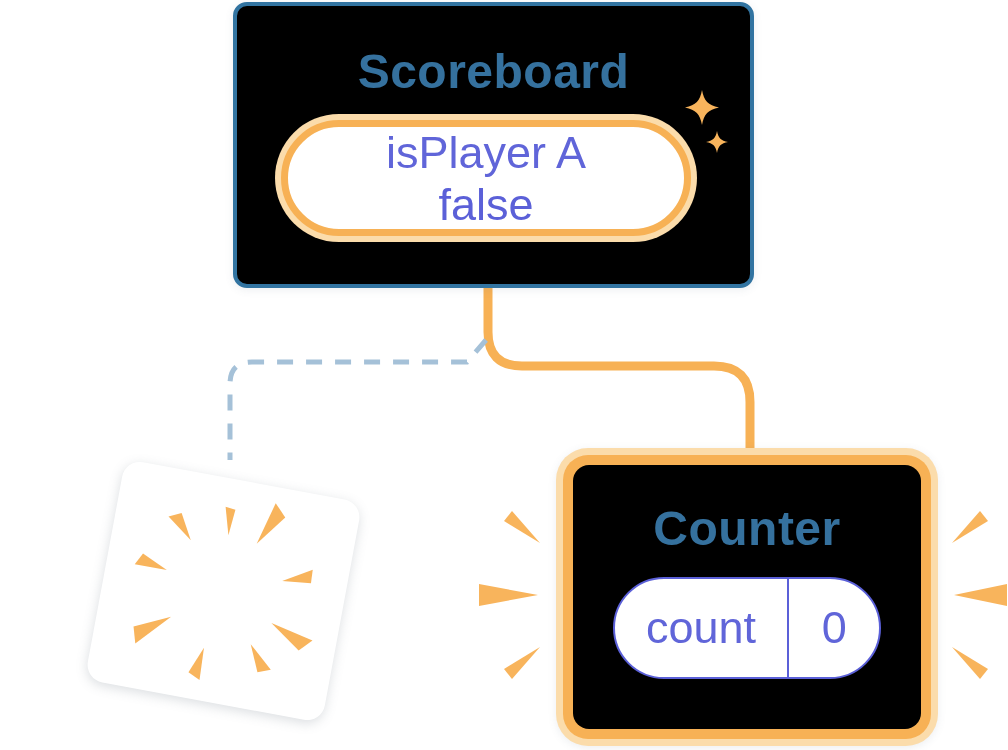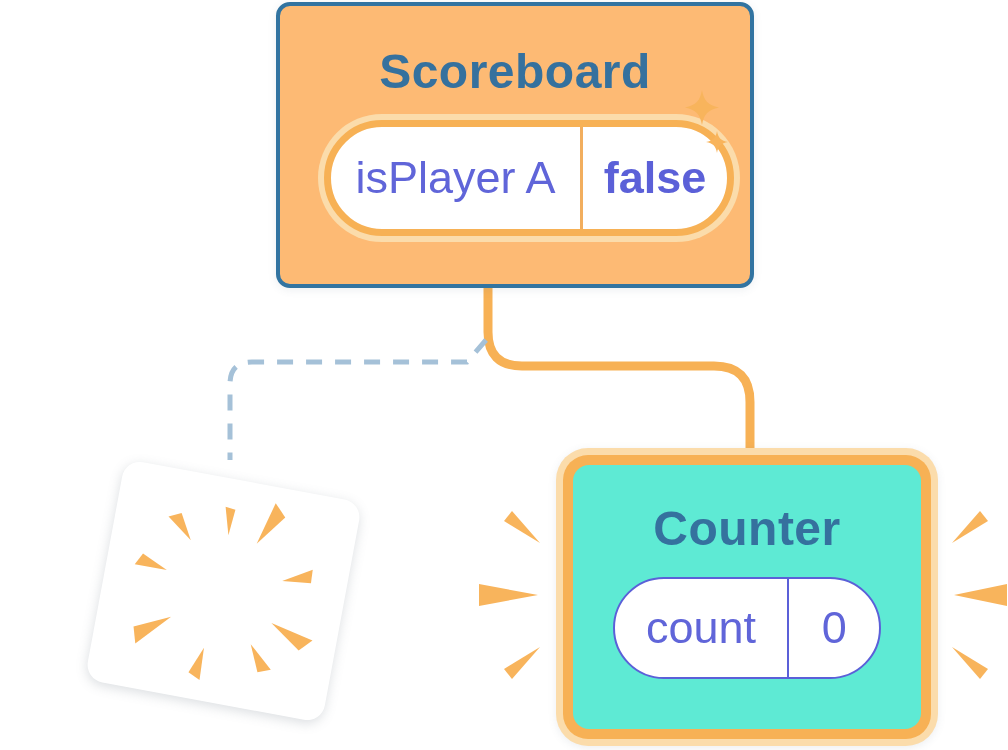--- a/index.html
+++ b/index.html
@@ -7,65 +7,64 @@
   .stage {
     position:relative; width:1008px; height:750px; overflow:hidden;
     background:var(--background,#fff);
   }
   svg.layer { position:absolute; left:0; top:0; }
   .layer-under { z-index:1; }
   .layer-over  { z-index:3; }
 
   
   .scoreboard-card {
-    position:absolute; left:233px; top:2px; width:478px; height:286px;
-    box-sizing:border-box; background:#fdba74;
+    position:absolute; left:233px; top:2px; width:521px; height:286px;
+    box-sizing:border-box; background:#000000;
     border:4px solid var(--card-border-blue);
     border-radius:14px; z-index:2;
     box-shadow:0 2px 8px rgba(80,100,115,0.10);
-    margin-left:43px;
   }
   .card-title {
     text-align:center; font-size:48px; font-weight:600;
     color:var(--title-blue); letter-spacing:0.5px;
   }
   .scoreboard-card .card-title { margin-top:38px; }
 
   .spill-outer {
     position:absolute; left:38px; top:108px; width:422px; height:128px;
     box-sizing:border-box; background:var(--orange-halo);
     border-radius:64px; padding:6px;
   }
   .spill-inner {
     box-sizing:border-box; width:100%; height:100%;
     border:7px solid var(--orange); background:#fff;
-    border-radius:58px; display:flex; overflow:hidden;
+    border-radius:58px; display:flex; overflow:hidden;flex-direction:column;
   }
   .spill-key, .spill-value {
     display:flex; align-items:center; justify-content:center;
     font-size:45px; color:var(--state-purple);
   }
   .spill-key { flex:1.73; }
-  .spill-value { flex:1; font-weight:700; color:var(--state-value-purple); }
+  .spill-value { flex:1; font-weight:400; color:var(--state-value-purple); }
   .spill-divider { width:3px; background:var(--orange-divider); }
 
   
   .counter-outer {
     position:absolute; left:556px; top:448px; width:382px; height:298px;
     box-sizing:border-box; background:var(--orange-halo);
     border-radius:32px; padding:7px; z-index:2;
     box-shadow:0 2px 8px rgba(80,100,115,0.10);
   }
   .counter-mid {
     box-sizing:border-box; width:100%; height:100%;
     background:var(--orange); border-radius:25px; padding:10px;
   }
   .counter-inner {
     box-sizing:border-box; width:100%; height:100%;
-    background:#5eead4; border-radius:16px;
+    background:#000000; border-radius:16px;
     display:flex; flex-direction:column; align-items:center;
   }
   .counter-inner .card-title { margin-top:36px; }
   .cpill {
     box-sizing:border-box; margin-top:21px; width:268px; height:102px;
     border:2.5px solid var(--pill-border-purple);
     border-radius:51px; background:#fff; display:flex; overflow:hidden;
   }
   .cpill-key, .cpill-value {
     display:flex; align-items:center; justify-content:center;

